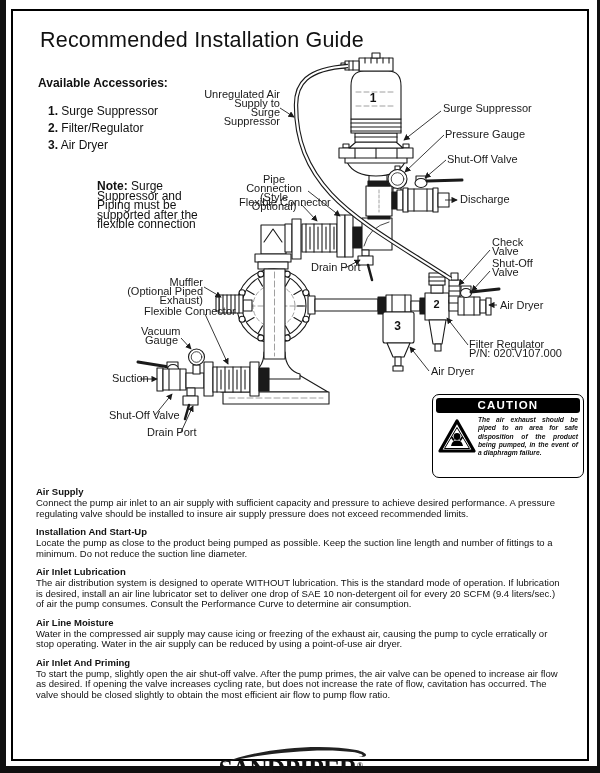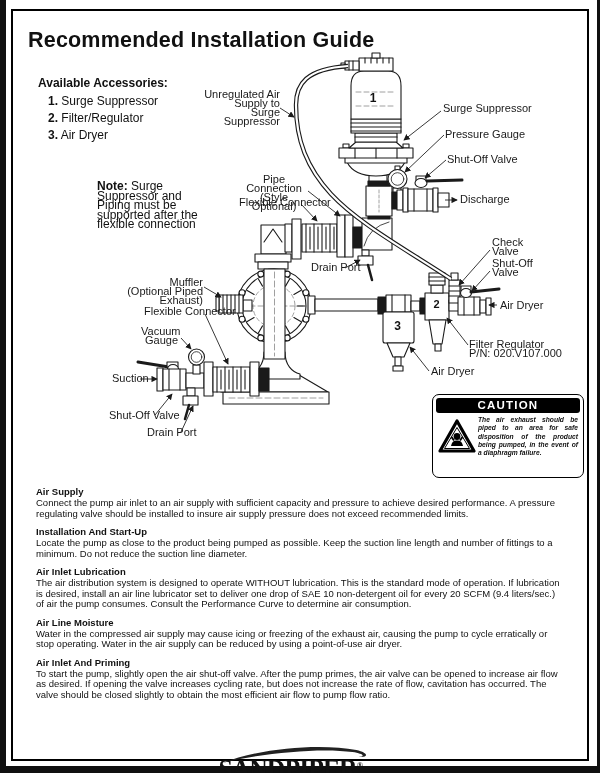--- a/index.html
+++ b/index.html
@@ -1,23 +1,23 @@
 <!DOCTYPE html>
 <html><head>
 <meta charset="utf-8">
 <style>
   html,body{margin:0;padding:0;}
   body{width:600px;height:773px;background:#fff;font-family:"Liberation Sans",sans-serif;color:#111;position:relative;overflow:hidden;}
   .scan-left{position:absolute;left:0;top:0;width:6px;height:773px;background:#101010;}
   .scan-bottom{position:absolute;left:0;top:766px;width:600px;height:7px;background:#101010;}
   .scan-right{position:absolute;left:597px;top:0;width:3px;height:773px;background:#101010;}
   .page-border{position:absolute;left:11px;top:9px;width:578px;height:752px;border:2px solid #000;box-sizing:border-box;}
-  .title{position:absolute;left:28px;top:28px;font-size:21.5px;font-weight:bold;letter-spacing:.2px;}
+  .title{position:absolute;left:40px;top:28px;font-size:21.5px;font-weight:normal;letter-spacing:.2px;}
   .acc{position:absolute;left:38px;top:76px;font-size:12px;}
-  .acc .h{font-weight:bold;margin-bottom:3px;}
+  .acc .h{font-weight:bold;margin-bottom:13px;}
   .acc .it{margin-left:10px;line-height:17px;}
   .acc .n{font-weight:bold;}
   .note{position:absolute;left:97px;top:182px;width:106px;font-size:12px;line-height:9.6px;}
   .note b{font-weight:bold;}
   .diagram{position:absolute;left:0;top:0;width:600px;height:500px;}
   .diagram svg{position:absolute;left:0;top:0;}
   .dlabel{position:absolute;font-size:11px;line-height:9px;color:#1a1a1a;white-space:pre-line;}
   .r{text-align:right;}
   .c{text-align:center;}
   .callout{position:absolute;font-weight:bold;font-size:12px;text-align:center;color:#111;}

